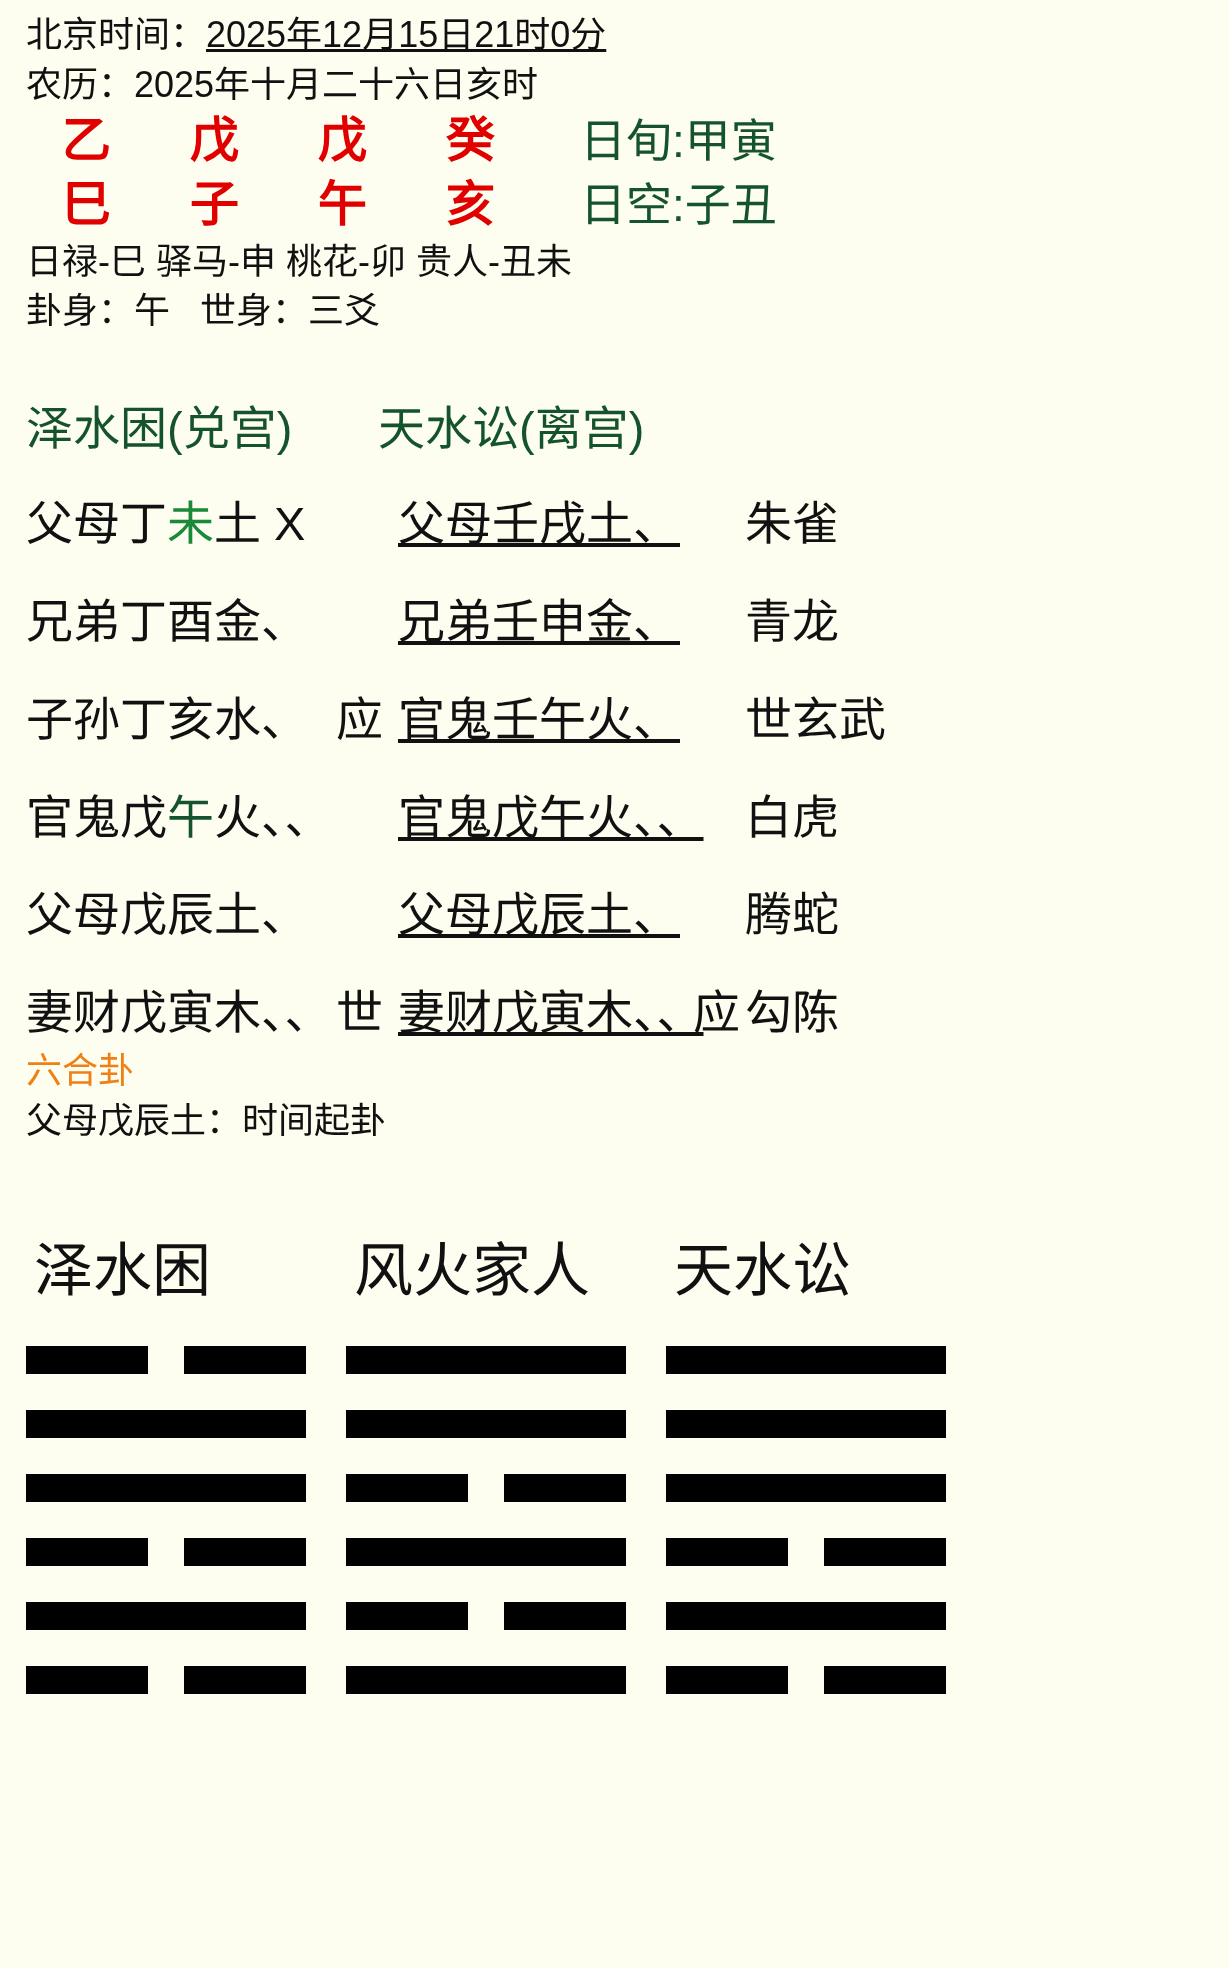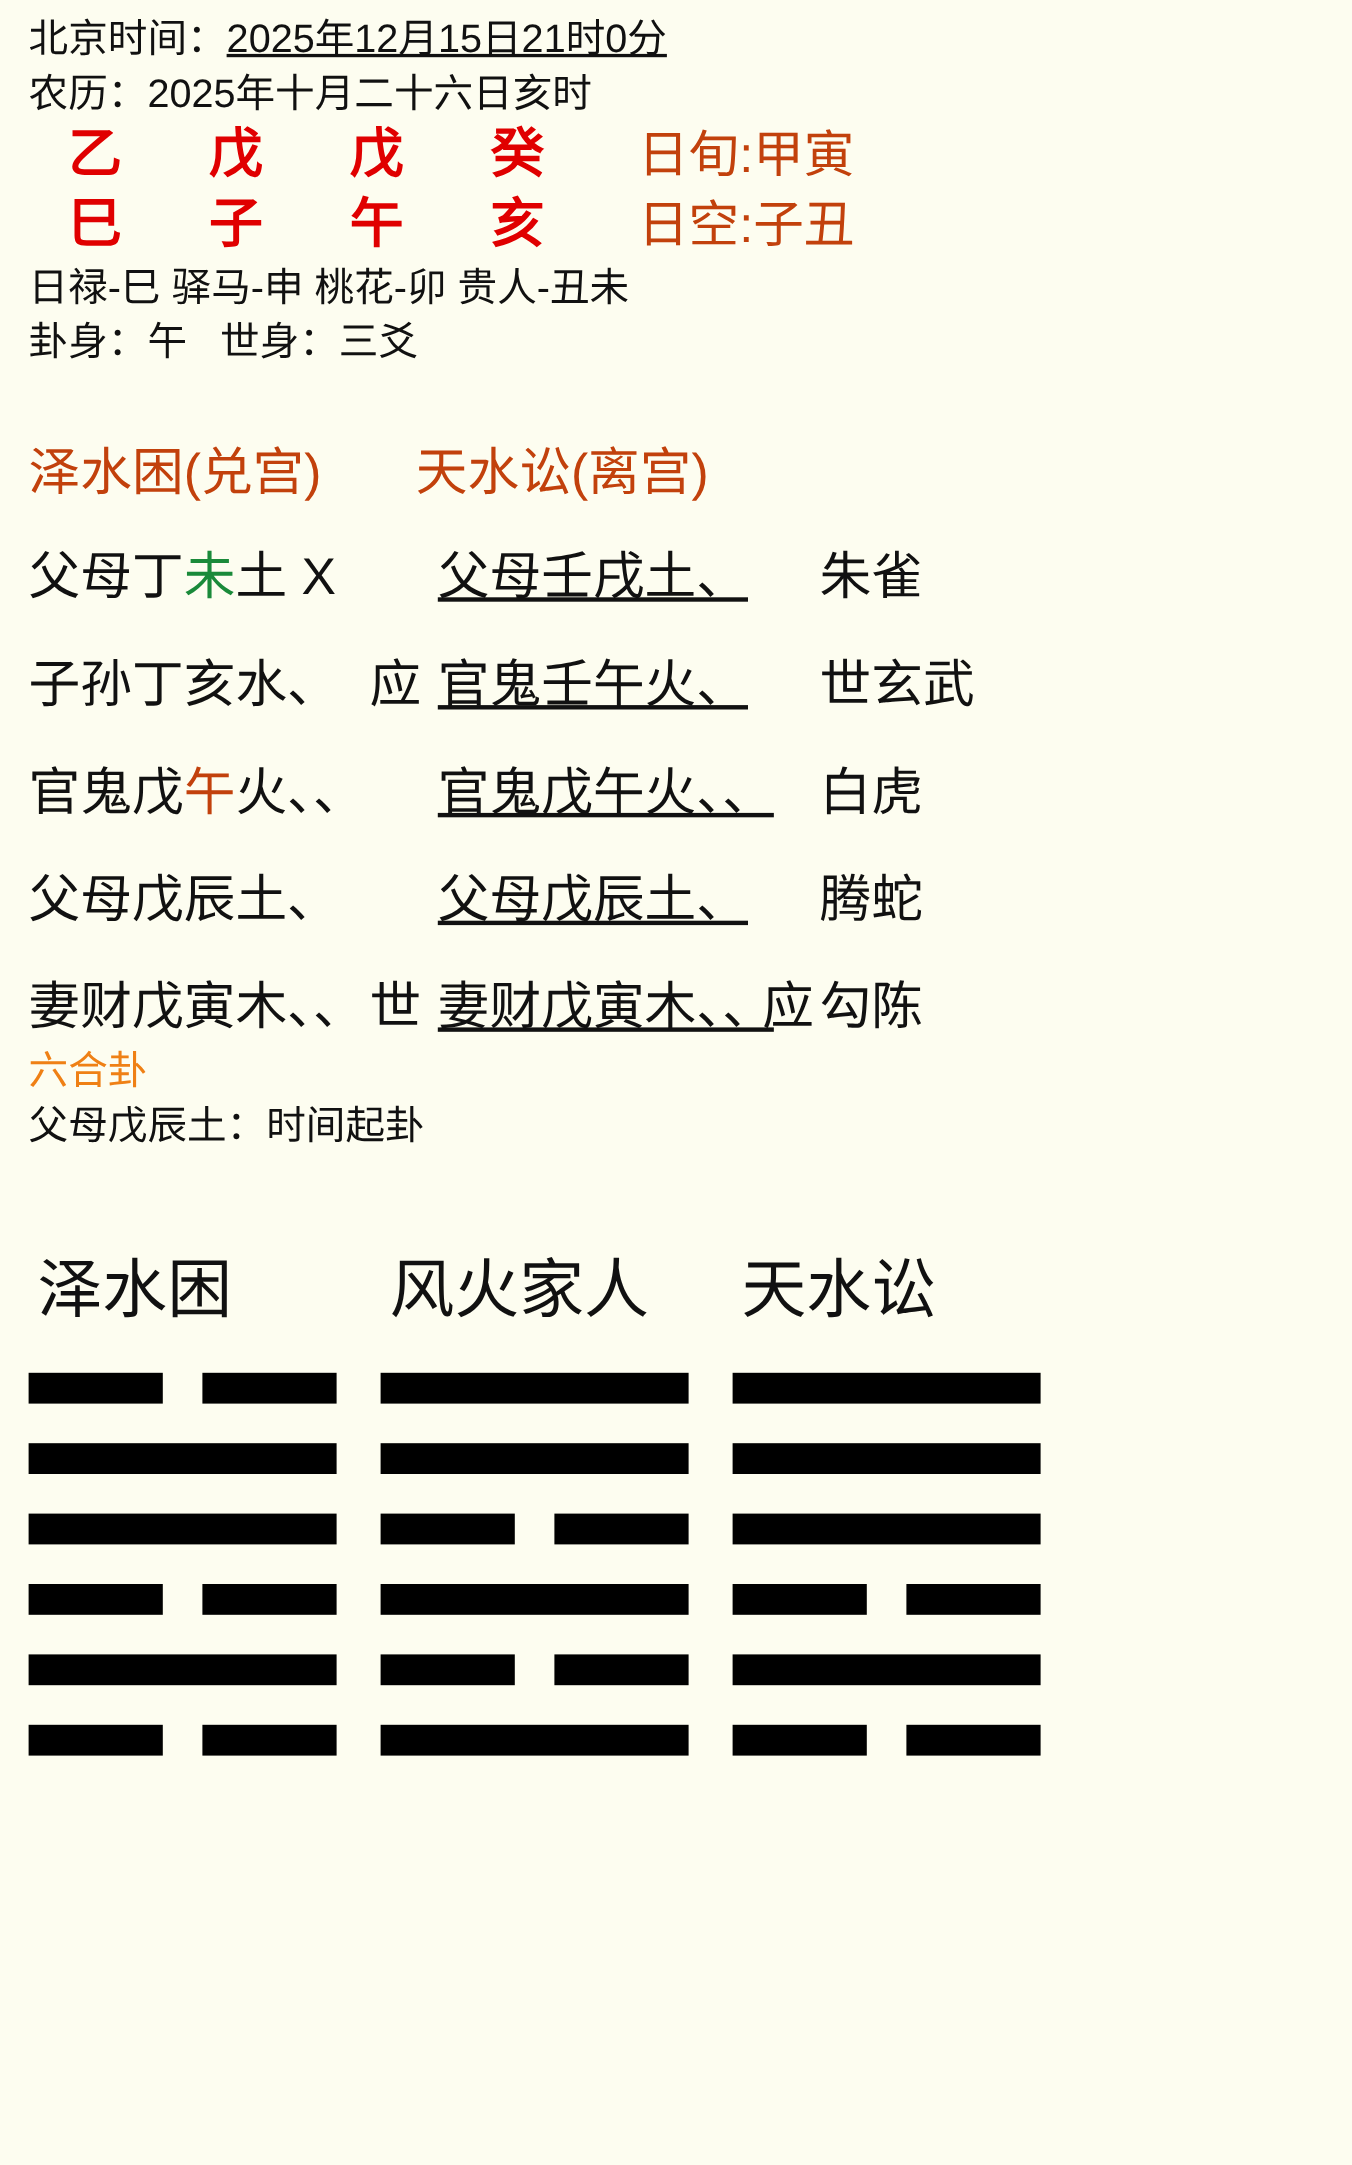--- a/index.html
+++ b/index.html
@@ -20,21 +20,21 @@
   }
   .line {
     font-size: 36px;
     line-height: 1.38;
     white-space: pre;
   }
   .underline {
     text-decoration: underline;
   }
   .red { color: #e00000; }
-  .blue { color: #c2410c; }
+  .blue { color: #14532d; }
   .green { color: #1a8a3a; }
   .orange { color: #ef8015; }
 
   
   .pillars {
     display: flex;
     align-items: baseline;
     font-size: 49px;
     line-height: 1.30;
     margin-left: 36px;
@@ -154,20 +154,27 @@
   </div>
 
   <div class="yao">
     <span class="col-a"><span>父母丁</span><span class="green">未</span><span>土 X</span></span>
     <span class="col-mark"></span>
     <span class="col-b">父母壬戌土、</span>
     <span class="col-mark2"></span>
     <span class="col-six">朱雀</span>
   </div>
 
+  <div class="yao">
+    <span class="col-a"><span>兄弟丁酉金、</span><span class="green"></span><span></span></span>
+    <span class="col-mark"></span>
+    <span class="col-b">兄弟壬申金、</span>
+    <span class="col-mark2"></span>
+    <span class="col-six">青龙</span>
+  </div>
 
   <div class="yao">
     <span class="col-a"><span>子孙丁亥水、</span><span class="green"></span><span></span></span>
     <span class="col-mark">应</span>
     <span class="col-b">官鬼壬午火、</span>
     <span class="col-mark2"></span>
     <span class="col-six">世玄武</span>
   </div>
 
   <div class="yao">

